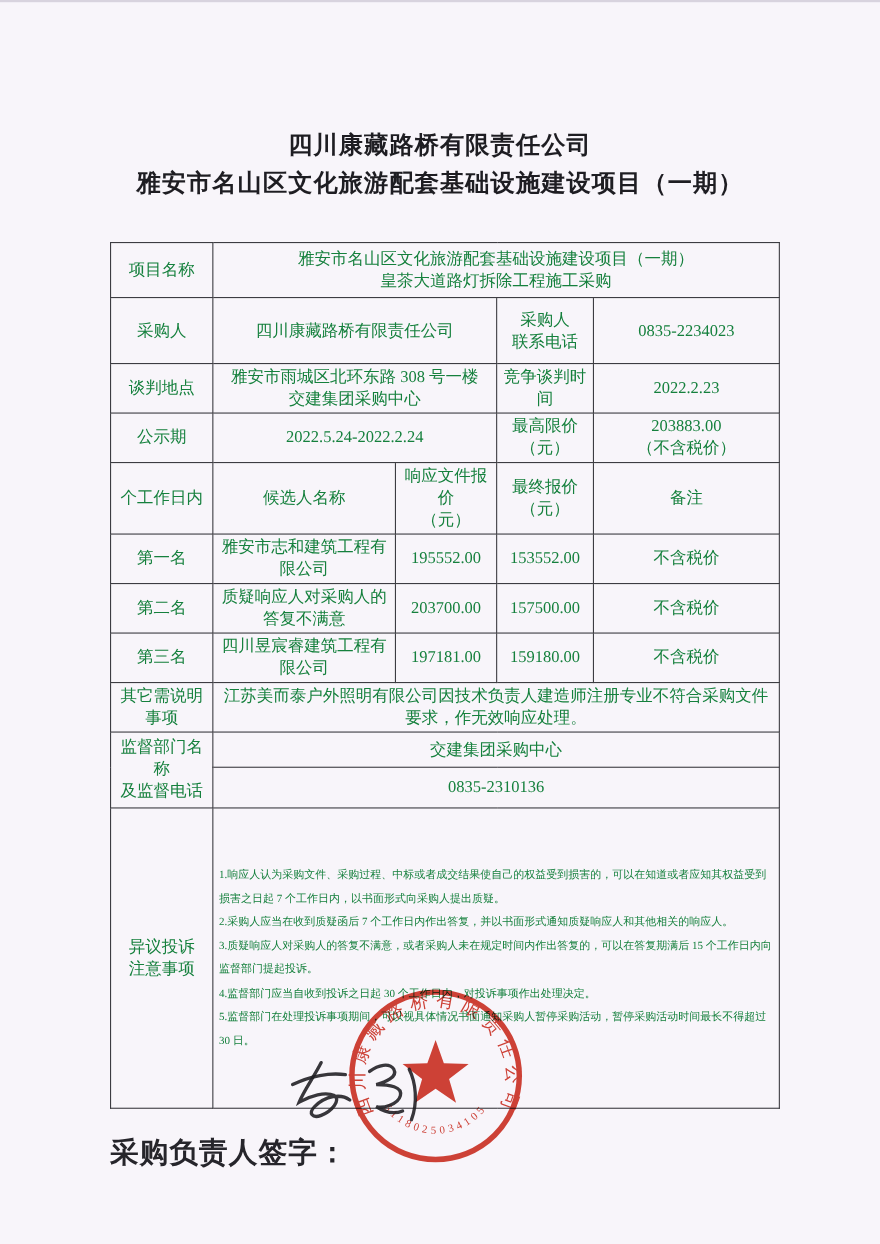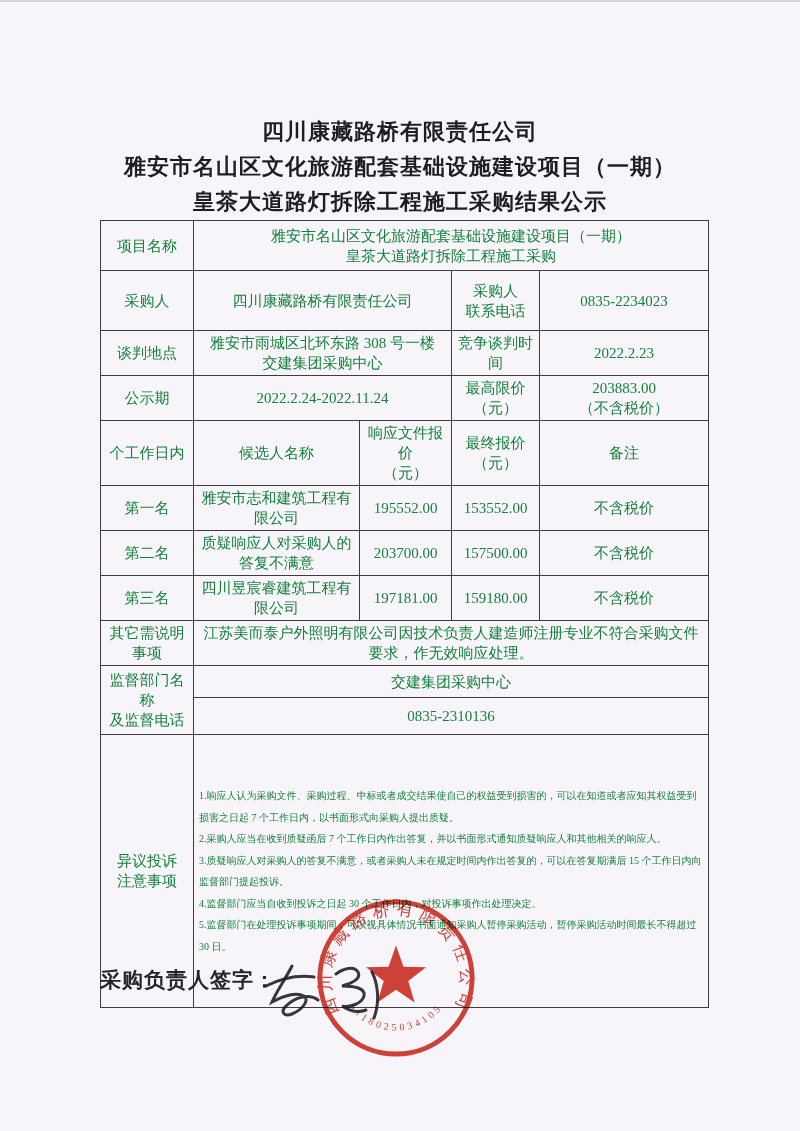--- a/index.html
+++ b/index.html
@@ -31,22 +31,22 @@
     border:1.6px solid #3d3c42;
     font-size:15px; line-height:20px;
     text-align:center; vertical-align:middle;
     padding:2px 5px;
   }
   .ml{ white-space:pre-line; }
   td.left{ text-align:left;margin-left:13px; }
   .notes-cell{ padding:10px 10px 14px 12px; }
   .notes-item{ text-align:left; font-size:10px; line-height:21.5px; }
   .sign-row{
-    position:absolute; left:100px; top:964px; width:600px;
-    font-size:21px; font-weight:700; color:#26252b; letter-spacing:1px;
+    position:absolute; left:100px; top:1028px; width:600px;
+    font-size:26px; font-weight:700; color:#26252b; letter-spacing:1px;
   }
   .signature-svg{
     position:absolute; left:252px; top:942px; width:160px; height:105px;
     pointer-events:none;
   }
   .signature-svg path{
     fill:none; stroke:#1c1b20; stroke-width:3; stroke-linecap:round; opacity:.88;
   }
   .stamp-svg{
     position:absolute; left:312px; top:892px; width:168px; height:168px;
@@ -56,21 +56,20 @@
   .stamp-text{ fill:#cf3326; font-family:"Liberation Serif","DejaVu Serif",serif; }
 </style>
 </head>
 <body>
 
 <div class="page">
 
   <div class="titles">
     <div class="title-line">四川康藏路桥有限责任公司</div>
     <div class="title-line">雅安市名山区文化旅游配套基础设施建设项目（一期）</div>
-    <div class="title-line">皇茶大道路灯拆除工程施工采购结果公示</div>
   </div>
 
   <table class="doc">
     <colgroup>
       <col style="width:93px">
         <col style="width:166px">
         <col style="width:92px">
         <col style="width:88px">
         <col style="width:169px">
     </colgroup>
@@ -93,21 +92,21 @@
     <tr style="height:42px">
       <td>谈判地点</td>
       <td colspan="2" class="ml">雅安市雨城区北环东路 308 号一楼
 交建集团采购中心</td>
       <td>竞争谈判时间</td>
       <td>2022.2.23</td>
     </tr>
 
     <tr style="height:45px">
       <td>公示期</td>
-      <td colspan="2">2022.2.24-2022.11.24</td>
+      <td colspan="2">2022.5.24-2022.2.24</td>
       <td class="ml">最高限价
 （元）</td>
       <td class="ml">203883.00
 （不含税价）</td>
     </tr>
 
     <tr style="height:42px">
       <td class="ml">个工作日内</td>
       <td class="ml">候选人名称</td>
       <td class="ml">响应文件报价

